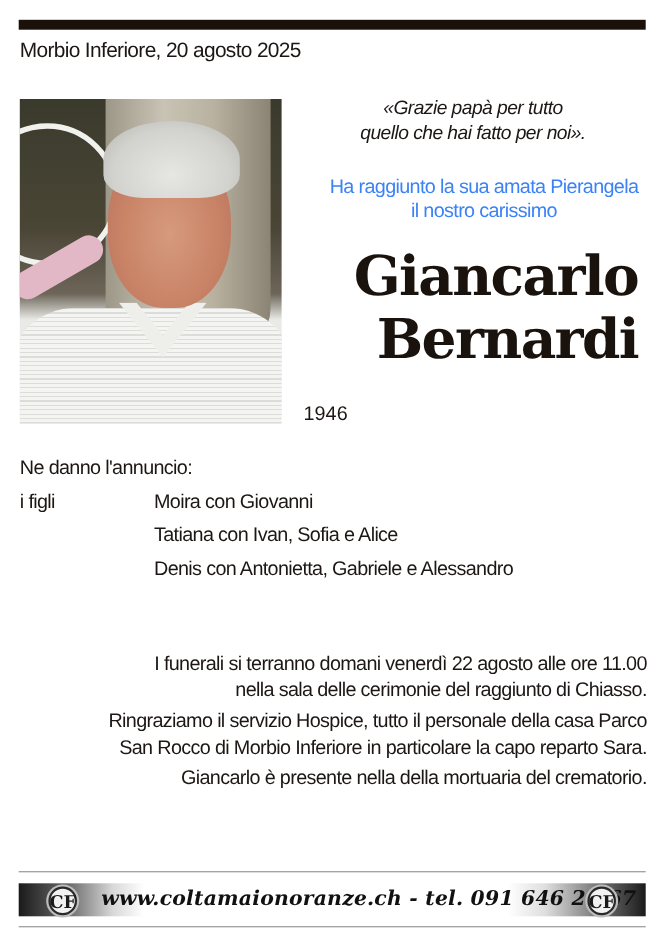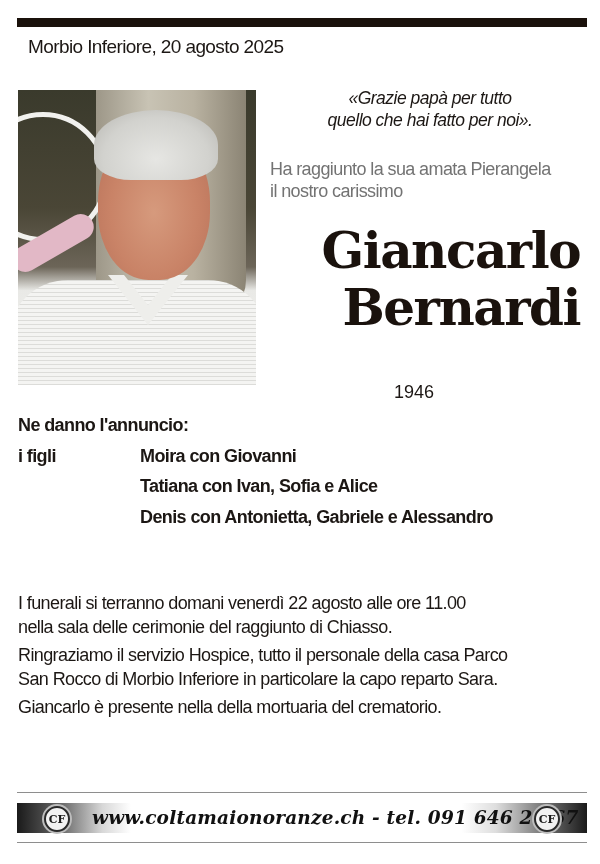--- a/index.html
+++ b/index.html
@@ -9,21 +9,20 @@
     color: #1c1714;
   }
   .topbar {
     position: absolute; left: 17px; top: 18px; width: 570px; height: 9px;
     background: #1a110b;
   }
   .dateline {
     position: absolute; left: 18px; top: 36px;
     font-size: 19px; letter-spacing: -0.6px; color: #1c1714;
     white-space: nowrap;
-    margin-left: 10px;
   }
   .photo {
     position: absolute; left: 18px; top: 90px; width: 238px; height: 295px;
     overflow: hidden;
     background: linear-gradient(180deg, #3a3a2c 0%, #4a4636 40%, #6c6558 60%, #e9e9e6 68%, #f3f3f1 100%);
   }
   .photo .trunk {
     position: absolute; left: 78px; top: 0; width: 150px; height: 230px;
     background: linear-gradient(90deg, #9d9788 0%, #c8c3b4 35%, #b9b2a1 65%, #8b8474 100%);
     border-radius: 0 0 40px 40px;
@@ -55,59 +54,59 @@
     position: absolute; left: 90px; top: 185px; width: 80px; height: 50px;
     background: #eeeeeb; clip-path: polygon(0 0, 50% 100%, 100% 0, 80% 0, 50% 60%, 20% 0);
   }
 
   .quote {
     position: absolute; left: 270px; top: 87px; width: 320px;
     text-align: center; font-style: italic; font-weight: normal;
     font-size: 17.5px; line-height: 22px; letter-spacing: -0.5px; color: #1c1714;
   }
   .intro {
-    position: absolute; left: 270px; top: 158px; width: 320px;
-    text-align: left; font-size: 18px; line-height: 22px; letter-spacing: -0.6px; color: #737373;
+    position: absolute; left: 280px; top: 158px; width: 320px;
+    text-align: center; font-size: 18px; line-height: 22px; letter-spacing: -0.6px; color: #3b82f6;
   }
   .name {
     position: absolute; left: 280px; top: 222px; width: 300px;
     text-align: right; font-family: "DejaVu Serif", "Liberation Serif", serif;
     font-weight: bold; font-size: 50px; line-height: 57px; letter-spacing: -1.5px;
     color: #1a120d;
   }
   .year {
-    position: absolute; left: 264px; top: 366px; width: 300px;
-    text-align: center; font-size: 18px; color: #1c1714; margin-top: 16px;
+    position: absolute; left: 276px; top: 366px; width: 300px;
+    font-size: 18px; color: #1c1714;
   }
 
   .announce {
     position: absolute; left: 18px; top: 410px; width: 570px;
     font-size: 18px; letter-spacing: -0.6px; color: #1c1714;
   }
-  .announce .row { position: relative; height: 30.5px; line-height: 30px; white-space: nowrap; font-weight: bold; }
+  .announce .row { position: relative; height: 30.5px; line-height: 30px; white-space: nowrap; }
   .announce .role { position: absolute; left: 0; }
   .announce .kid { position: absolute; left: 122px; }
 
   .body-text {
     position: absolute; left: 18px; top: 592px; width: 570px;
-    font-size: 18px; letter-spacing: -0.6px; color: #1c1714;
+    font-size: 18px; letter-spacing: -0.6px; color: #1c1714; text-align: right;
   }
   .body-text p { margin: 0 0 5px 0; line-height: 23.5px; }
 
   .rule { position: absolute; left: 17px; width: 570px; height: 1px; background: #8e8e8e; }
   .rule.r1 { top: 792px; }
   .rule.r2 { top: 842px; }
   .banner {
     position: absolute; left: 17px; top: 803px; width: 570px; height: 30px;
     background: linear-gradient(90deg, #1a1a1a 0%, #6b6b6b 8%, #d8d8d8 15%, #ffffff 20%, #ffffff 78%, #dedede 84%, #7a7a7a 92%, #1a1a1a 100%);
   }
   .banner .logo {
     position: absolute; top: 3px; width: 22px; height: 22px; border-radius: 50%;
     background: #f2f2f2; border: 2px solid #2a2a2a; box-shadow: 0 0 0 2px #bdbdbd;
-    font-family: "DejaVu Serif", serif; font-size: 11px; font-weight: bold; color: #1a1a1a;
+    font-family: "DejaVu Serif", serif; font-size: 16px; font-weight: bold; color: #1a1a1a;
     display: flex; align-items: center; justify-content: center;
   }
   .banner .logo.left { left: 27px; }
   .banner .logo.right { left: 517px; }
   .banner .contact {
     position: absolute; left: 75px; top: 2px; width: 430px;
     font-family: "DejaVu Serif", "Liberation Serif", serif;
     font-style: italic; font-weight: bold; font-size: 18.5px; line-height: 26px;
     color: #111111; white-space: nowrap; letter-spacing: 0.2px;
   }

